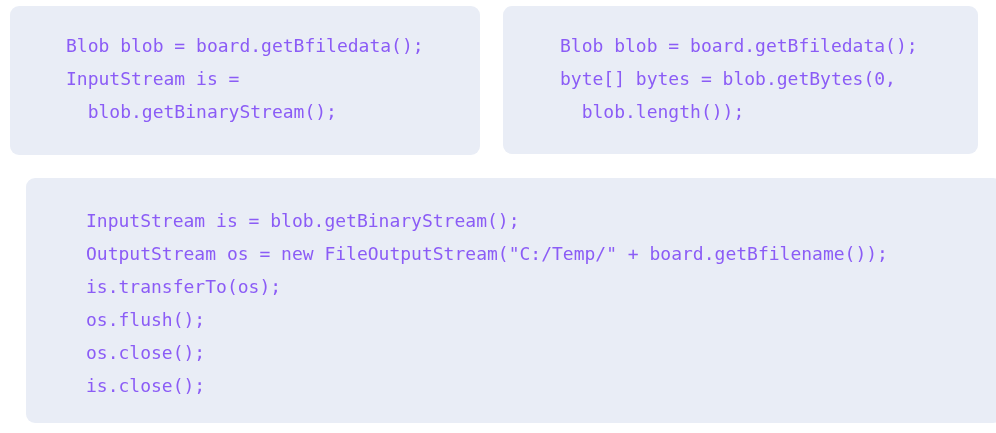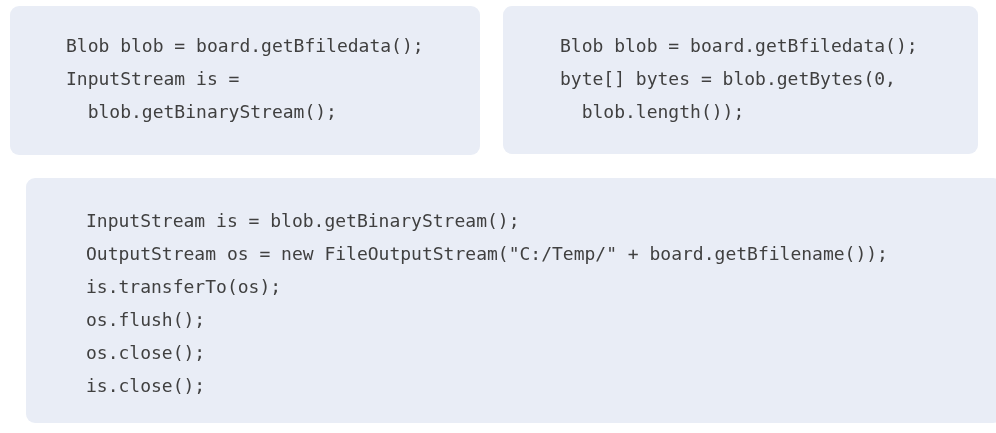--- a/index.html
+++ b/index.html
@@ -13,21 +13,21 @@
     height: 433px;
     background: #ffffff;
     overflow: hidden;
   }
   pre.code-block {
     position: absolute;
     margin: 0;
     box-sizing: border-box;
     background: #e9edf6;
     border-radius: 9px;
-    color: #404040;
+    color: #8b5cf6;
     font-family: "DejaVu Sans Mono", "Liberation Mono", monospace;
     font-size: 18px;
     line-height: 33px;
     white-space: pre;
     overflow: hidden;
   }
   .block-top-left {
     left: 10px;
     top: 6px;
     width: 470px;

